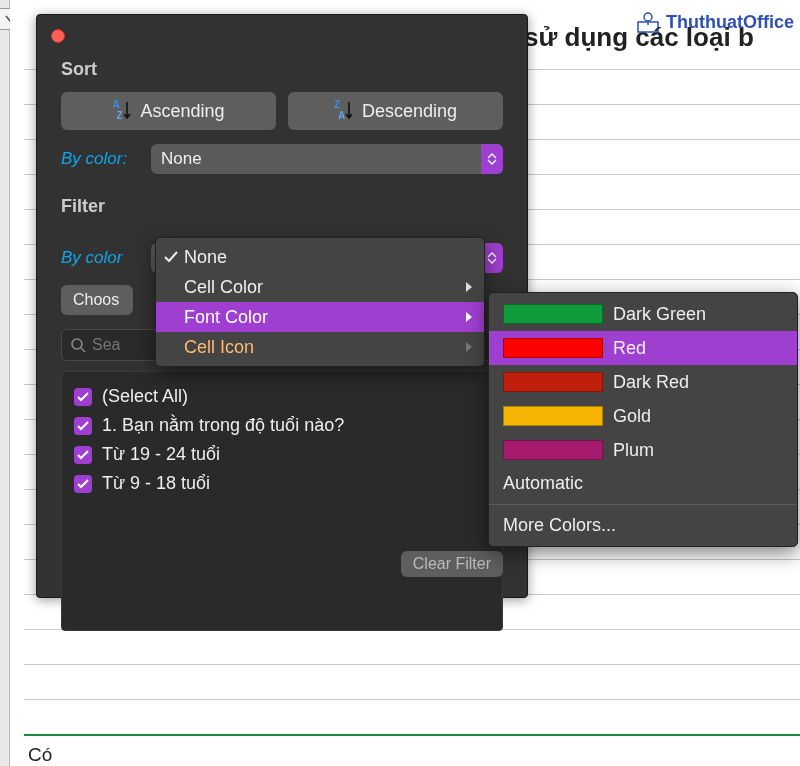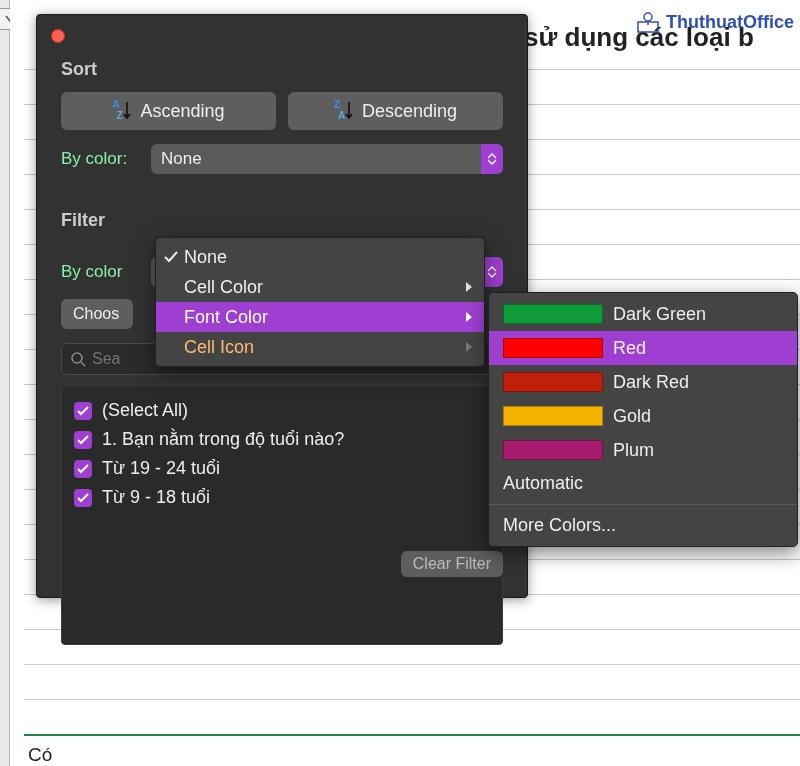--- a/index.html
+++ b/index.html
@@ -107,21 +107,21 @@
     background:#ff5f57;
     border-radius:50%;
     border:1px solid #c0392b;
   }
   .section-title {
     font-size:18px;
     color:#ccc;
     font-weight:600;
     margin: 44px 0 12px 24px;
   }
-  .section-title.filter { margin-top:36px; }
+  .section-title.filter { margin-top:22px; }
   .sort-buttons { display:flex; gap:12px; padding:0 24px; }
   .btn {
     flex:1;
     background:#5e5e5e;
     border-radius:6px;
     height:38px;
     display:flex;
     align-items:center;
     justify-content:center;
     gap:8px;
@@ -137,21 +137,21 @@
   .sort-badge .a { position:absolute; font-size:10px; color:#3a8ee6; font-weight:700; }
   .sort-badge .a.top { left:0; top:0; }
   .sort-badge .a.bot { left:4px; top:11px; color:#5fa8ea; }
   .sort-badge .arrow { position:absolute; left:11px; top:3px; width:8px; height:18px; }
   .row {
     display:flex; align-items:center;
     padding: 14px 24px 0 24px;
     gap:12px;
     font-size:17px;
   }
-  .row .label { width:78px; color:#86efac; }
+  .row .label { width:78px; color:#0ea5e9;font-style:italic; }
   .select {
     flex:1;
     height:30px;
     background:#5a5a5a;
     border-radius:6px;
     display:flex; align-items:center;
     padding:0 10px;
     position:relative;
     color:#eee;
     cursor:pointer;

